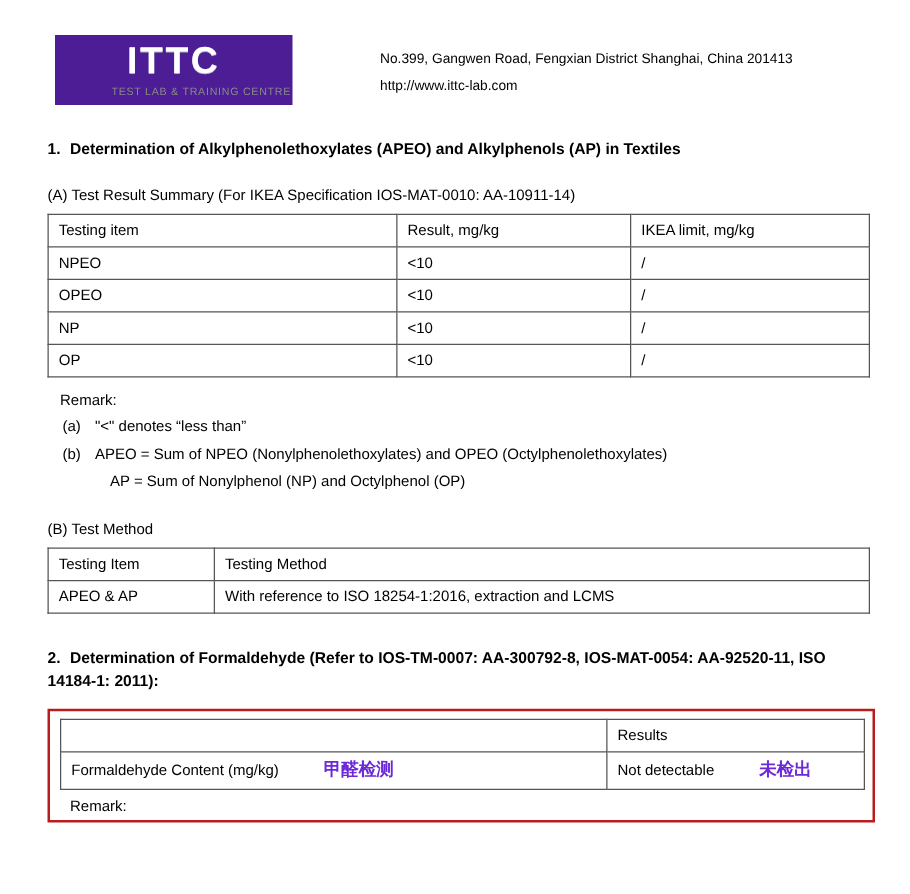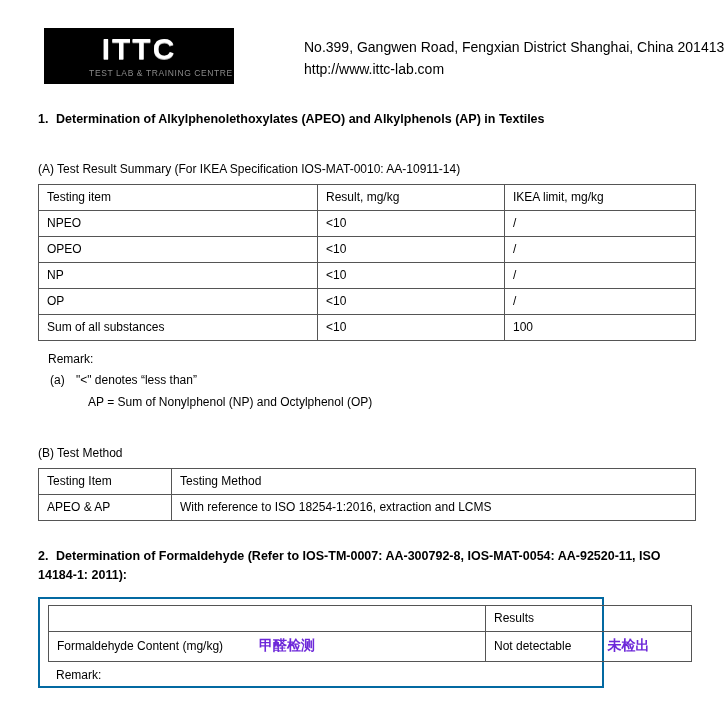--- a/index.html
+++ b/index.html
@@ -26,21 +26,21 @@
   
   .header {
     display: flex;
     align-items: flex-start;
     padding: 28px 0 0 0;
   }
   .logo-box {
     width: 190px;
     height: 56px;
     margin-left: 44px;
-    background: #000000;
+    background: #4c1d95;
     display: flex;
     flex-direction: column;
     align-items: center;
     justify-content: center;
     flex: none;
   }
   .logo-main {
     font-family: "Liberation Sans", sans-serif;
     font-size: 30px;
     font-weight: bold;
@@ -52,21 +52,21 @@
   .logo-sub {
     font-size: 8.5px;
     letter-spacing: 0.6px;
     color: #8a8a8a;
     margin-top: 4px;
     margin-left: 44px;
   }
   .header-addr {
     margin-left: 70px;
     margin-top: 8px;
-    font-size: 14px;
+    font-size: 11px;
     line-height: 22px;
   }
   .header-addr div {
     white-space: nowrap;
   }
 
   
   .content {
     padding: 0 30px 0 38px;
   }
@@ -76,21 +76,21 @@
     margin-top: 26px;
     margin-bottom: 0;
     line-height: 19px;
   }
   .section-title .num {
     display: inline-block;
     width: 18px;
   }
   .sub-title {
     font-size: 12px;
-    margin-top: 33px;
+    margin-top: 20px;
     margin-bottom: 8px;
   }
 
   
   table {
     border-collapse: collapse;
     width: 658px;
     font-size: 12px;
   }
   table td, table th {
@@ -126,23 +126,23 @@
   .remark-indent {
     margin-left: 50px;
     font-size: 12px;
     line-height: 22px;
   }
 
   
   .hl-wrap {
     position: relative;
     margin-top: 12px;
-    border: 2px solid #0369a1;
+    border: 2px solid #b91c1c;
     padding: 6px 8px 4px 8px;
-    width: 566px;
+    width: 662px;
     box-sizing: border-box;
   }
   .hl-wrap table { width: 644px; }
   .t3 td:nth-child(1), .t3 th:nth-child(1) { width: 420px; text-align: center; }
   .cn-note {
     color: #6d28d9;
     font-weight: bold;
     font-size: 14px;
     font-family: Liberation Serif, serif;
     margin-left: 36px;
@@ -210,31 +210,29 @@
         <tr>
           <td>NP</td>
           <td>&lt;10</td>
           <td>/</td>
         </tr>
         <tr>
           <td>OP</td>
           <td>&lt;10</td>
           <td>/</td>
         </tr>
-        <tr>
-          <td>Sum of all substances</td>
-          <td>&lt;10</td>
-          <td>100</td>
-        </tr>
       </tbody>
     </table>
 
     <div class="remark-head">Remark:</div>
     <div class="remark-line">
       <span class="lbl">(a)</span><span>"&lt;" denotes “less than”</span>
+    </div>
+    <div class="remark-line">
+      <span class="lbl">(b)</span><span>APEO = Sum of NPEO (Nonylphenolethoxylates) and OPEO (Octylphenolethoxylates)</span>
     </div>
     <div class="remark-indent">AP = Sum of Nonylphenol (NP) and Octylphenol (OP)</div>
 
     <div class="sub-title">(B)  Test Method</div>
 
     <table class="t2">
       <thead>
         <tr>
           <th>Testing Item</th>
           <th>Testing Method</th>

